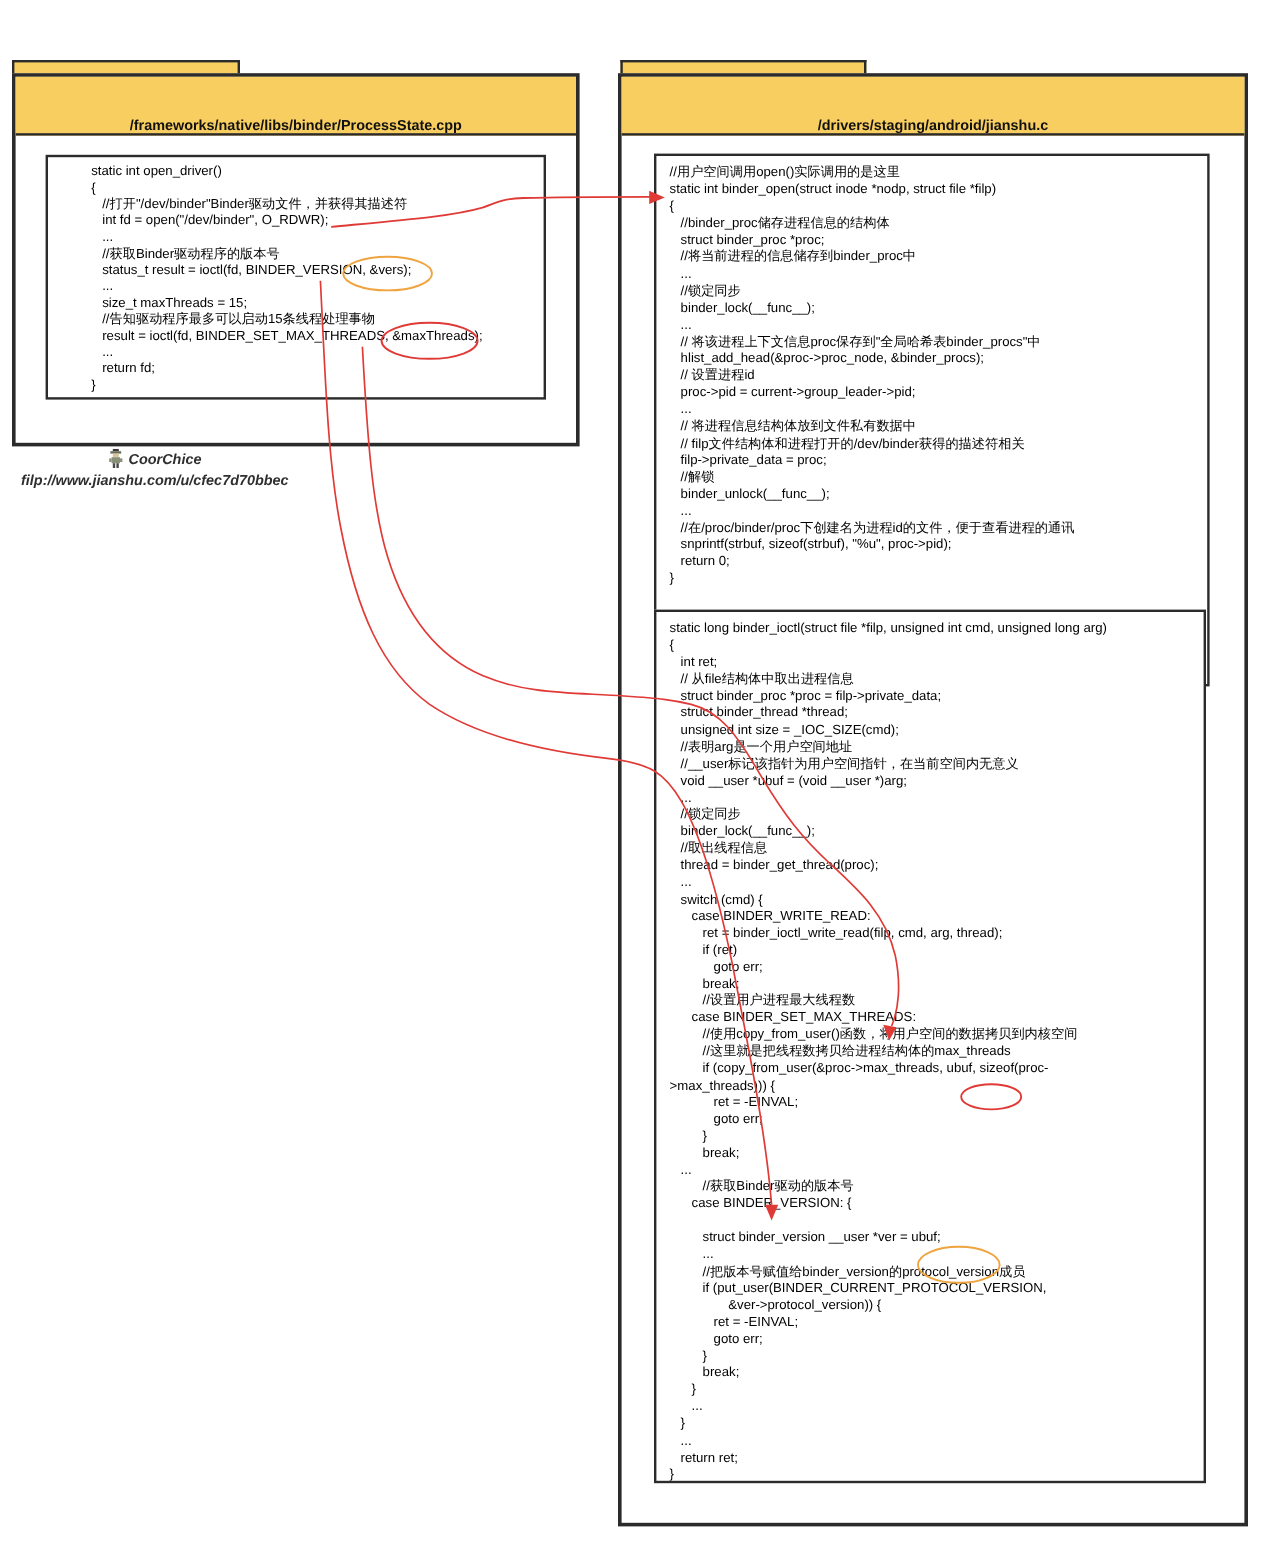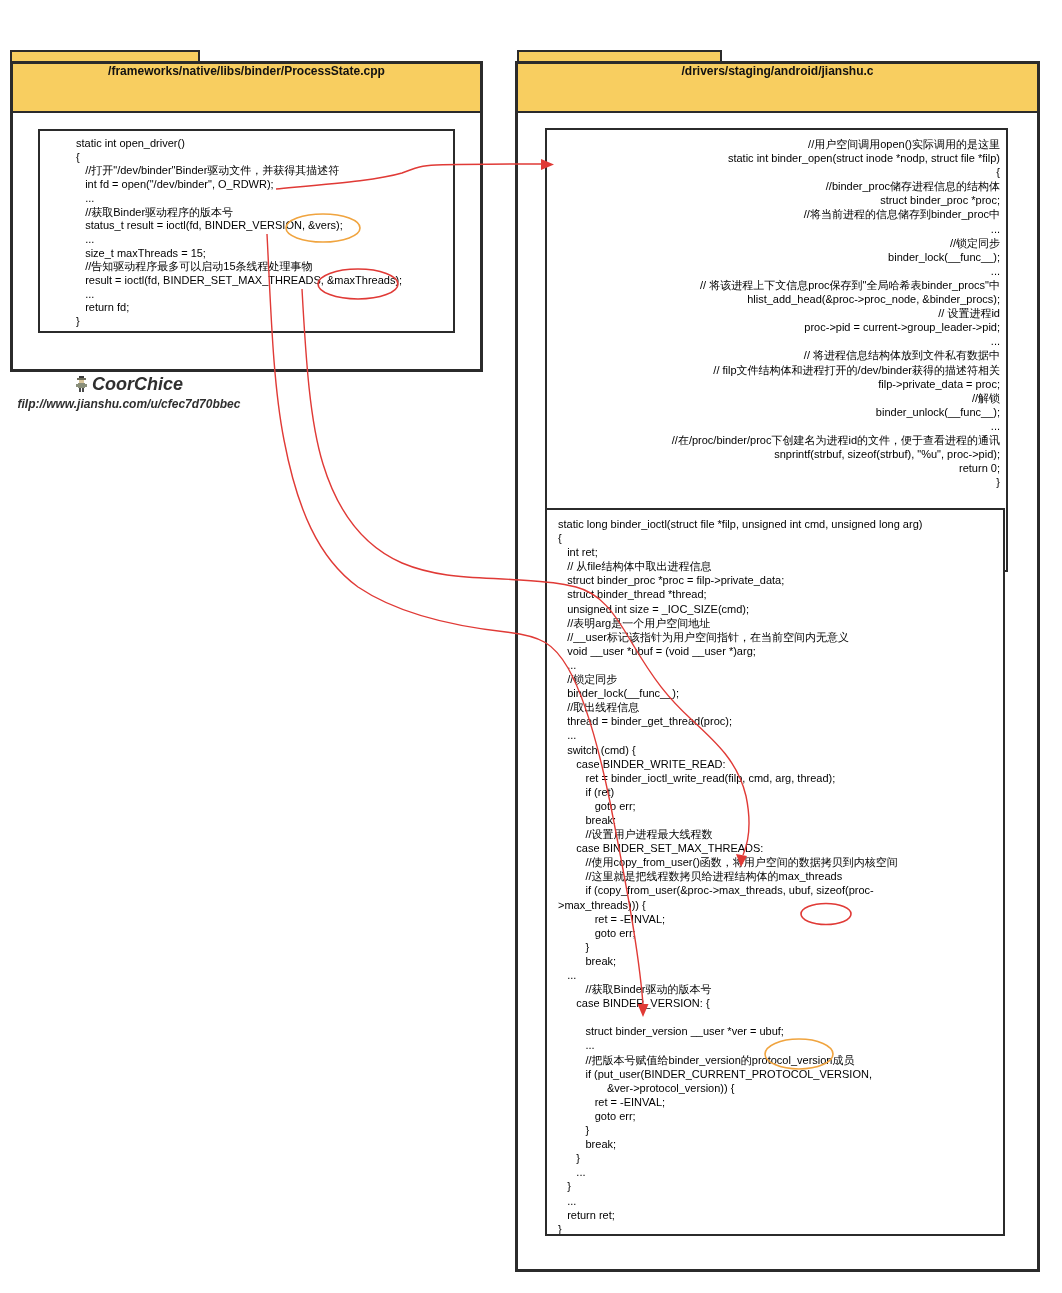--- a/index.html
+++ b/index.html
@@ -3,34 +3,34 @@
 <meta charset="utf-8">
 <style>
   html,body{margin:0;padding:0;background:#ffffff;}
   body{width:1062px;height:1293px;position:relative;overflow:hidden;
        font-family:"Liberation Sans","DejaVu Sans",sans-serif;color:#111;}
 
   
   .folder-tab{position:absolute;background:#f8ce60;border:2px solid #2b2b2b;border-bottom:none;}
   .panel{position:absolute;background:#ffffff;border:3px solid #2b2b2b;box-sizing:border-box;}
   .panel-header{background:#f8ce60;border-bottom:2px solid #2b2b2b;height:49px;
-                display:flex;align-items:flex-start;justify-content:center;box-sizing:border-box;}
+                display:flex;align-items:flex-end;justify-content:center;box-sizing:border-box;}
   .panel-title{font-size:12px;font-weight:bold;color:#111;letter-spacing:0;}
 
   
   .code-box{position:absolute;background:#fff;border:2px solid #2b2b2b;box-sizing:border-box;overflow:hidden;}
   .code{margin:0;font-family:"Liberation Sans","DejaVu Sans",sans-serif;
         font-size:11px;color:#000;white-space:pre;}
   .code.lh-left{line-height:13.7px;padding:6px 6px 0 8px;}
   .code.lh-right{line-height:14.1px;padding:7px 6px 0 11px;}
 
   
   .watermark{position:absolute;left:14px;top:374px;width:230px;text-align:center;
              font-style:italic;font-weight:bold;color:#2f2f2f;}
-  .wm-line1{font-size:18px;display:flex;align-items:center;justify-content:center;gap:4px;}
+  .wm-line1{font-size:12px;display:flex;align-items:center;justify-content:center;gap:4px;}
   .wm-line2{font-size:12px;margin-top:2px;white-space:nowrap;}
 
   
   #overlay{position:absolute;left:0;top:0;pointer-events:none;}
 </style>
 </head>
 <body>
 
 <div class="folder-tab" style="left:10px;top:50px;width:186px;height:11px;"></div>
 
@@ -77,21 +77,21 @@
 </div>
 
 <div class="folder-tab" style="left:517px;top:50px;width:201px;height:11px;"></div>
 
 <div class="panel" style="left:515px;top:61px;width:525px;height:1211px;">
   <div class="panel-header">
     <span class="panel-title">/drivers/staging/android/jianshu.c</span>
   </div>
 </div>
 
-<div class="code-box" style="left:545px;top:128px;width:463px;height:444px;text-align:right;">
+<div class="code-box" style="left:545px;top:128px;width:463px;height:444px;">
   <pre class="code lh-right">//用户空间调用open()实际调用的是这里
 static int binder_open(struct inode *nodp, struct file *filp)
 {
    //binder_proc储存进程信息的结构体
    struct binder_proc *proc;
    //将当前进程的信息储存到binder_proc中
    ...
    //锁定同步
    binder_lock(__func__);
    ...

